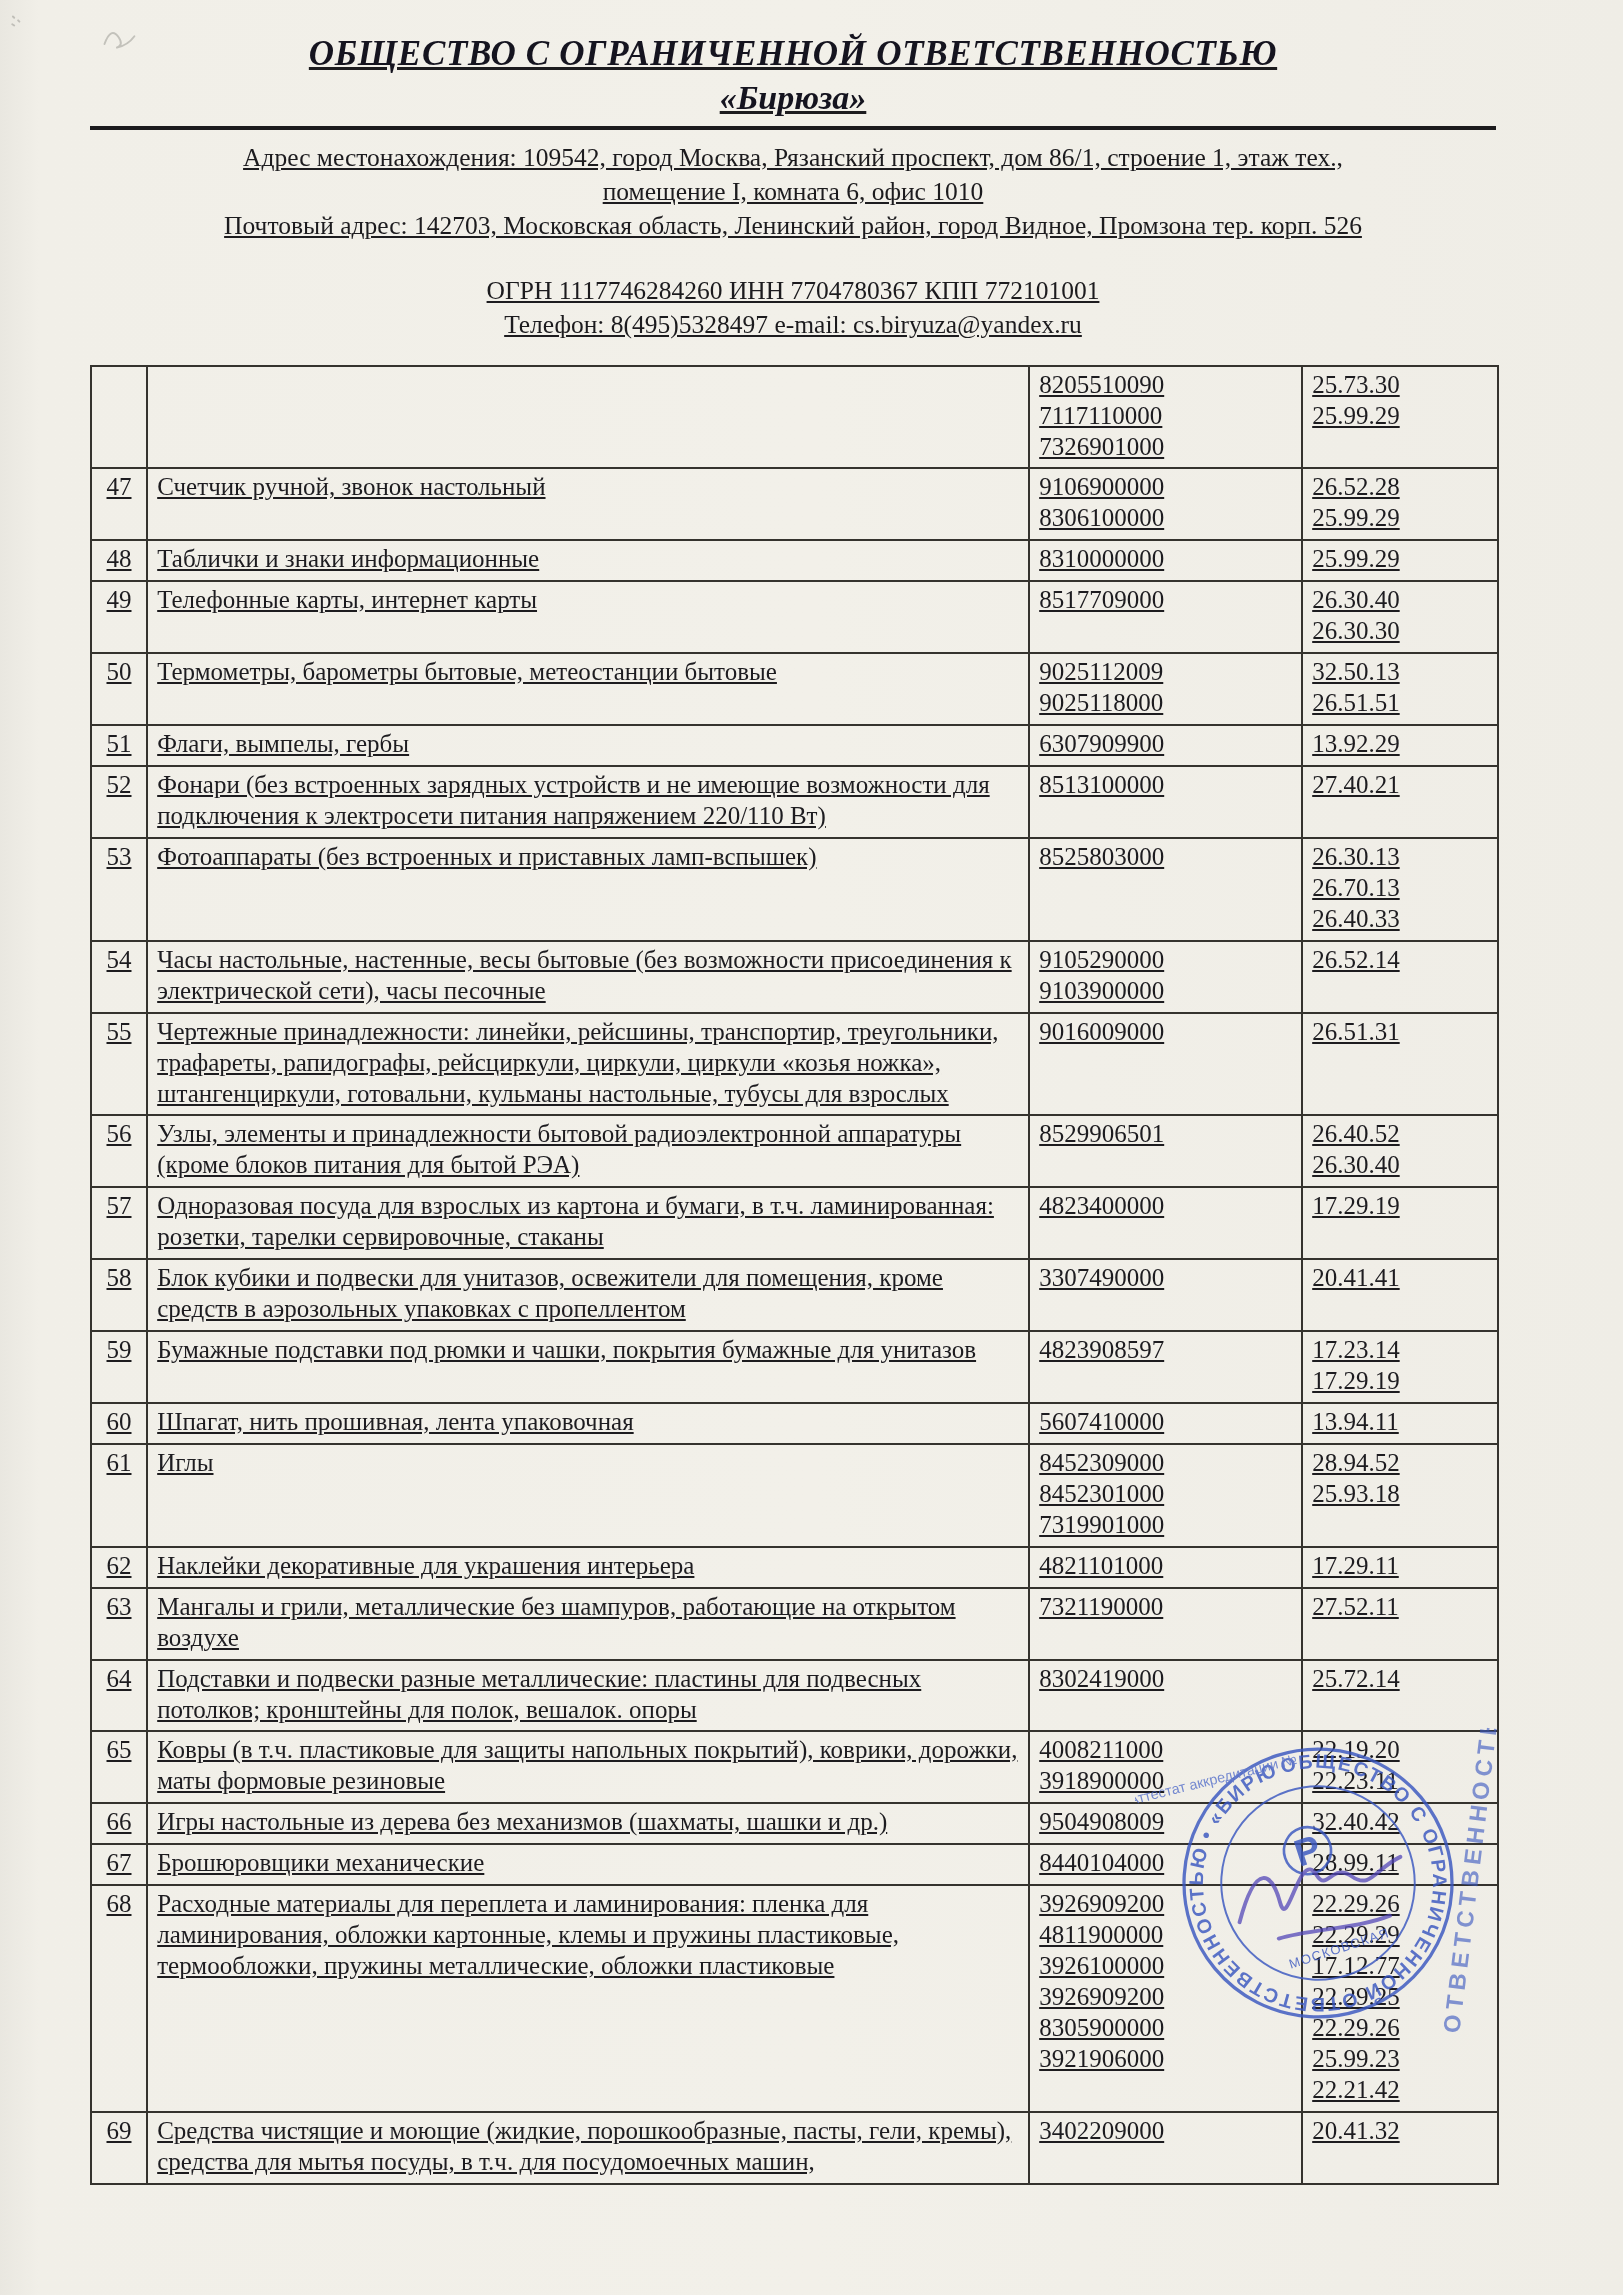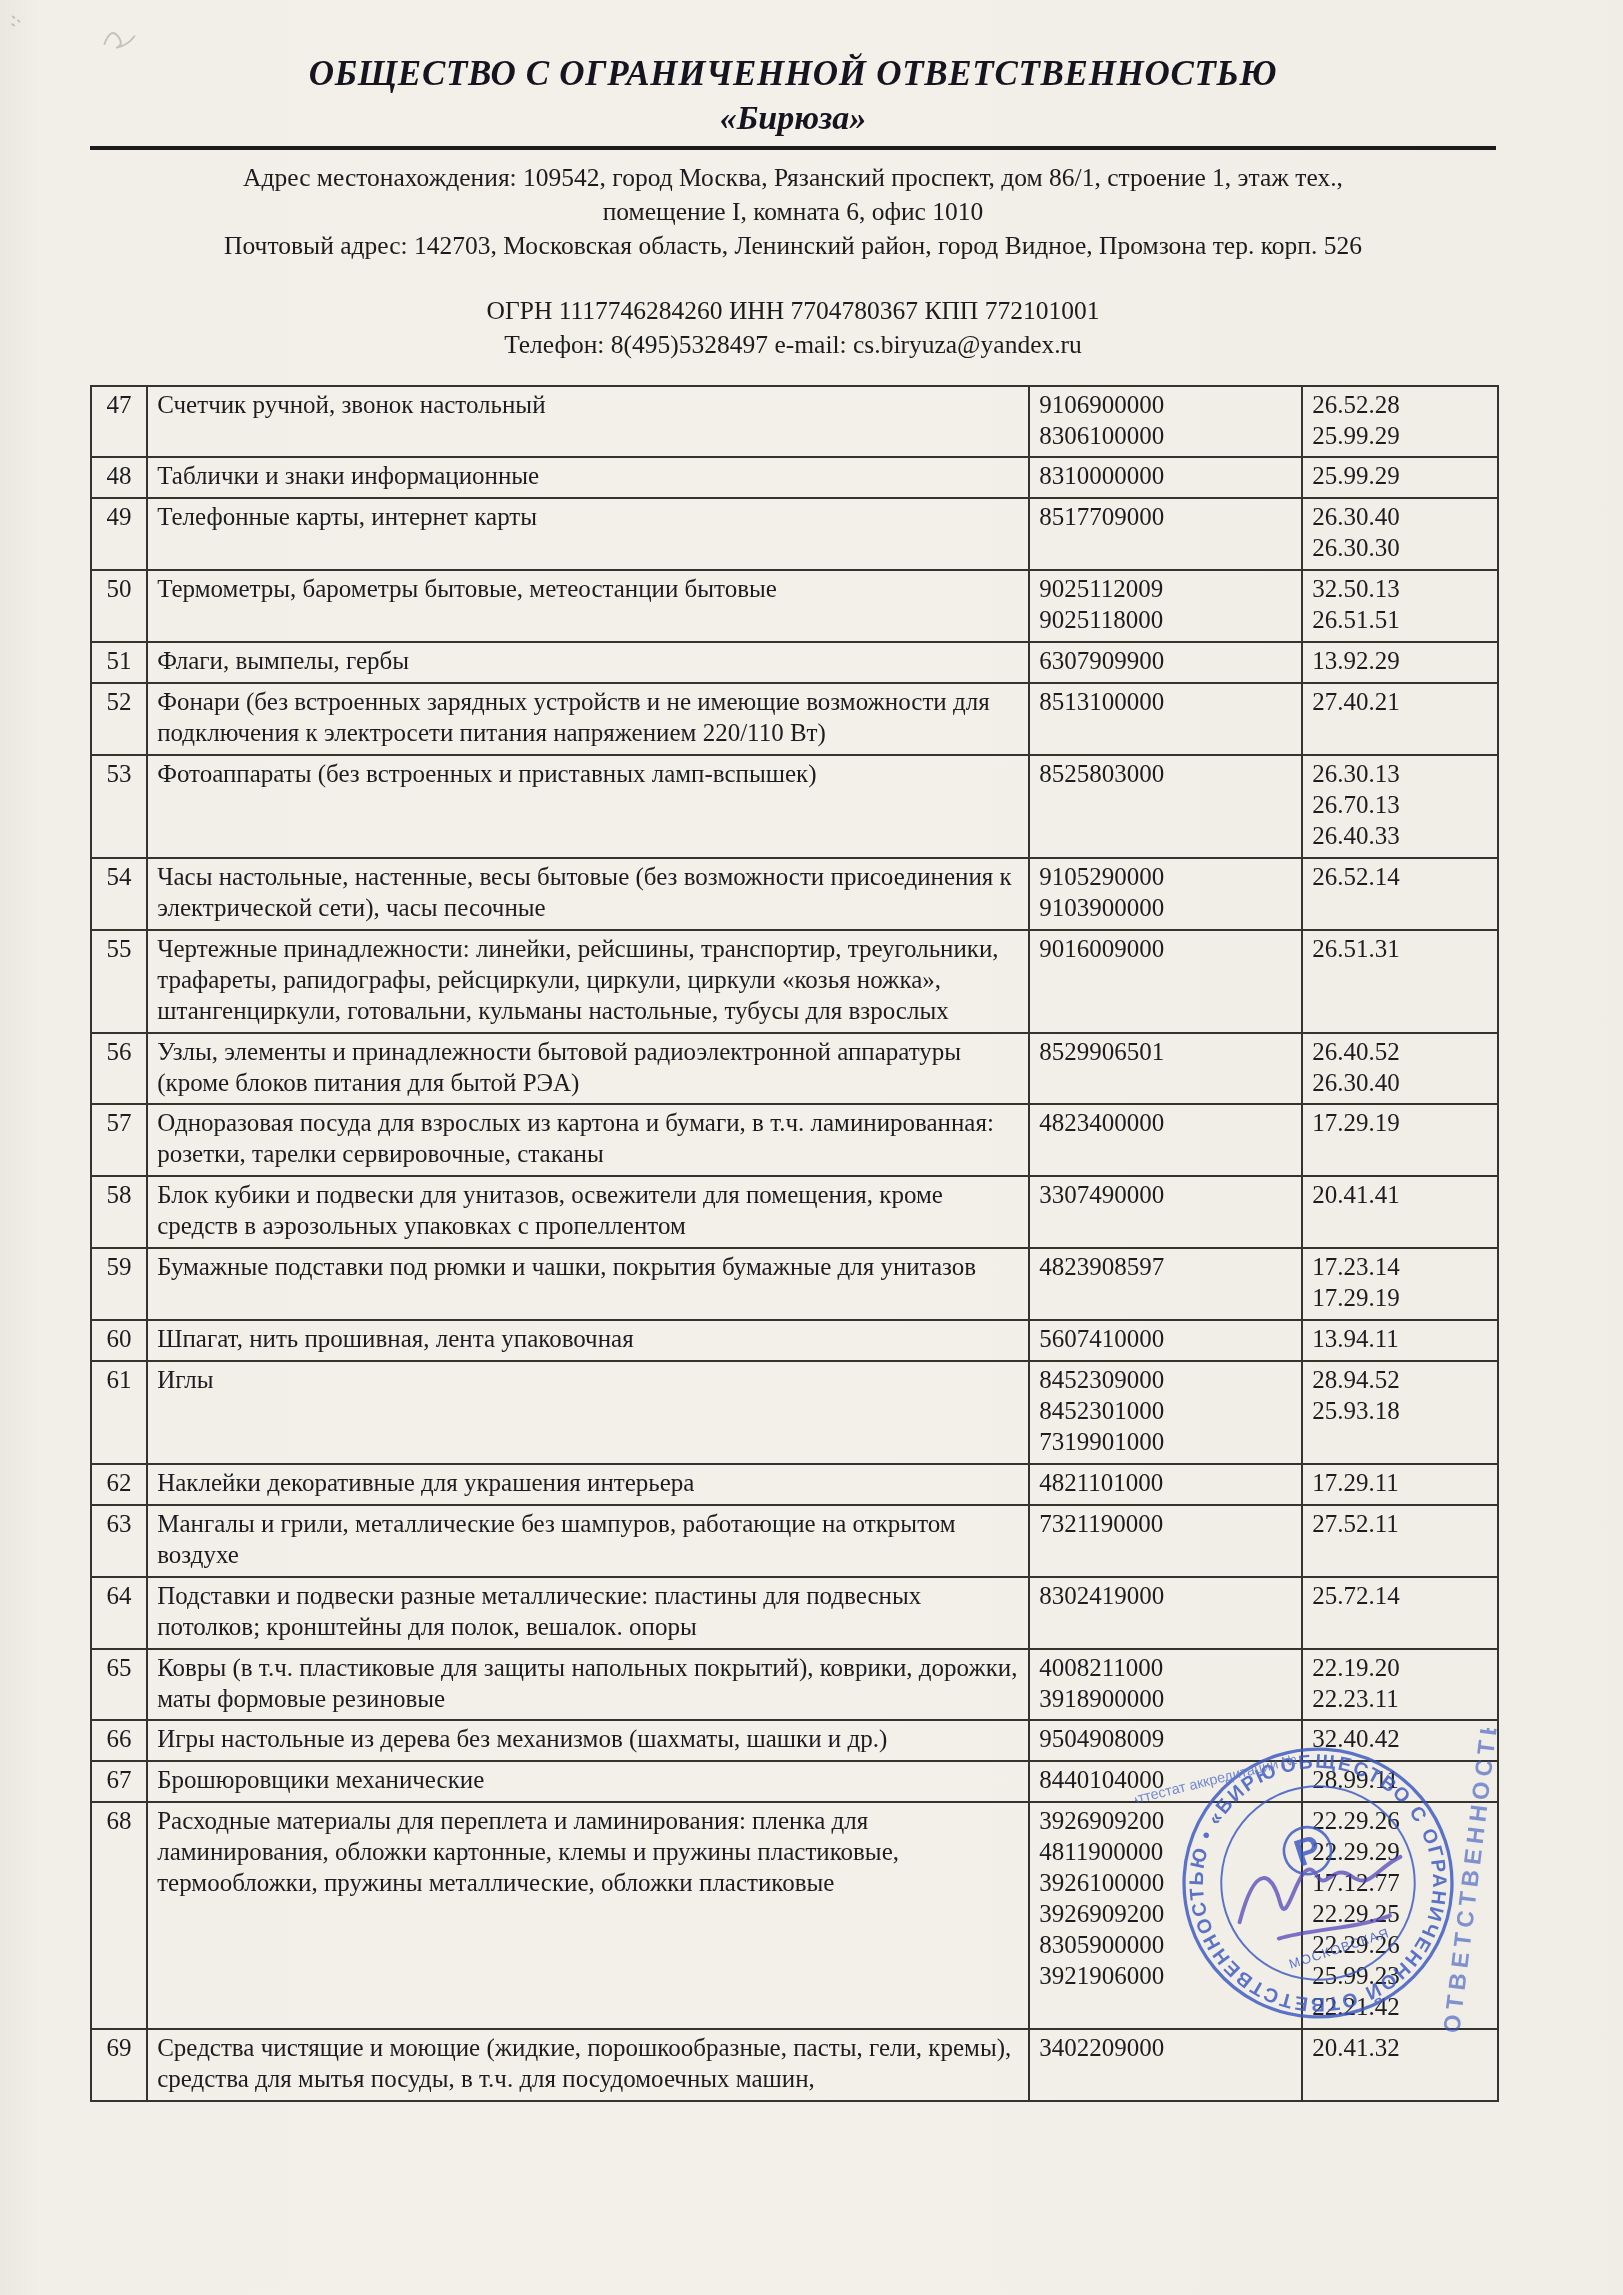--- a/index.html
+++ b/index.html
@@ -4,21 +4,21 @@
 <style>
   html,body{margin:0;padding:0;background:#e8e6e0;}
   .page{
     position:relative;
     width:1623px;height:2295px;
     background:linear-gradient(90deg,#e9e7e0 0,#f1efe8 39px,#f2f0e9 50%,#efede6 100%);
     overflow:hidden;
     font-family:"Liberation Serif","DejaVu Serif",serif;
     color:#1d1c1f;
   }
-  .content{width:1406px;margin-left:90px;padding-top:52px;}
+  .content{width:1406px;margin-left:90px;padding-top:32px;text-decoration:underline;}
   .org-title{
     text-align:center;font-size:35px;font-weight:bold;font-style:italic;
     color:#15141f;letter-spacing:0.7px;line-height:1.25;
   }
   .org-name{
     text-align:center;font-size:34px;font-weight:bold;font-style:italic;
     color:#15141f;margin-top:2.6px;line-height:1.2;
   }
   .head-rule{height:4.6px;background:#1c1b1d;border:none;margin:6.5px 0 10.5px 0;}
   .addr{ text-align:center;font-size:25.5px;line-height:1.34;color:#1c1b1e;}
@@ -101,20 +101,29 @@
 
     <div class="table-wrap">
       <table class="items">
         <colgroup>
           <col style="width:56px">
           <col style="width:882px">
           <col style="width:273px">
           <col style="width:196px">
         </colgroup>
         <tbody>
+            <tr>
+              <td class="col-num"></td>
+              <td class="col-desc"></td>
+              <td class="col-codes">8205510090
+7117110000
+7326901000</td>
+              <td class="col-okpd">25.73.30
+25.99.29</td>
+            </tr>
             <tr>
               <td class="col-num">47</td>
               <td class="col-desc">Счетчик ручной, звонок настольный</td>
               <td class="col-codes">9106900000
 8306100000</td>
               <td class="col-okpd">26.52.28
 25.99.29</td>
             </tr>
             <tr>
               <td class="col-num">48</td>

